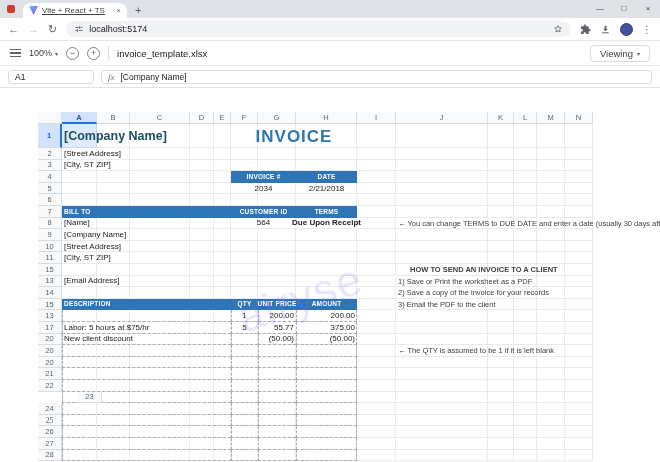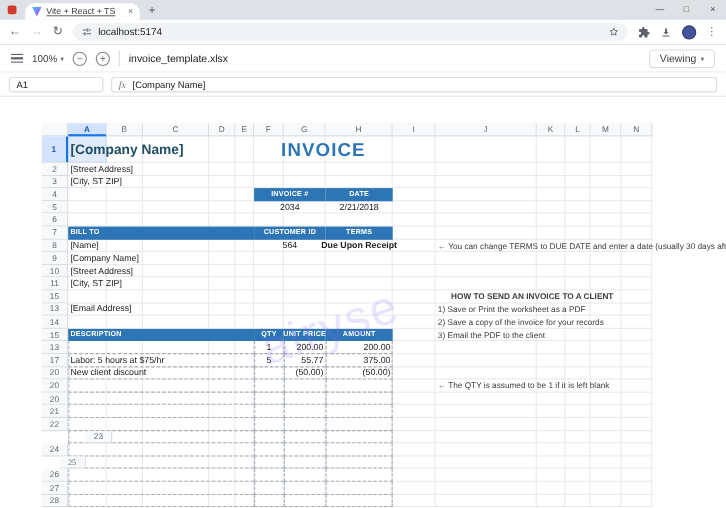--- a/index.html
+++ b/index.html
@@ -534,21 +534,21 @@
         <div class="g" style="left: 214px; top: 315.2px; width: 17px; height: 11.6px;"></div>
         <div class="g" style="left: 231px; top: 315.2px; width: 27px; height: 11.6px;"></div>
         <div class="g" style="left: 258px; top: 315.2px; width: 38px; height: 11.6px;"></div>
         <div class="g" style="left: 296px; top: 315.2px; width: 61px; height: 11.6px;"></div>
         <div class="g" style="left: 357px; top: 315.2px; width: 39px; height: 11.6px;"></div>
         <div class="g" style="left: 396px; top: 315.2px; width: 92px; height: 11.6px;"></div>
         <div class="g" style="left: 488px; top: 315.2px; width: 26px; height: 11.6px;"></div>
         <div class="g" style="left: 514px; top: 315.2px; width: 23px; height: 11.6px;"></div>
         <div class="g" style="left: 537px; top: 315.2px; width: 28px; height: 11.6px;"></div>
         <div class="g" style="left: 565px; top: 315.2px; width: 28px; height: 11.6px;"></div>
-        <div class="rh" style="left: 54px; top: 326.8px; width: 24px; height: 11.6px; font-family: Liberation Serif, serif;">25</div>
+        <div class="rh" style="left: 38px; top: 326.8px; width: 24px; height: 11.6px; font-family: Liberation Serif, serif;">25</div>
         <div class="g" style="left: 62px; top: 326.8px; width: 35px; height: 11.6px;"></div>
         <div class="g" style="left: 97px; top: 326.8px; width: 33px; height: 11.6px;"></div>
         <div class="g" style="left: 130px; top: 326.8px; width: 60px; height: 11.6px;"></div>
         <div class="g" style="left: 190px; top: 326.8px; width: 24px; height: 11.6px;"></div>
         <div class="g" style="left: 214px; top: 326.8px; width: 17px; height: 11.6px;"></div>
         <div class="g" style="left: 231px; top: 326.8px; width: 27px; height: 11.6px;"></div>
         <div class="g" style="left: 258px; top: 326.8px; width: 38px; height: 11.6px;"></div>
         <div class="g" style="left: 296px; top: 326.8px; width: 61px; height: 11.6px;"></div>
         <div class="g" style="left: 357px; top: 326.8px; width: 39px; height: 11.6px;"></div>
         <div class="g" style="left: 396px; top: 326.8px; width: 92px; height: 11.6px;"></div>

